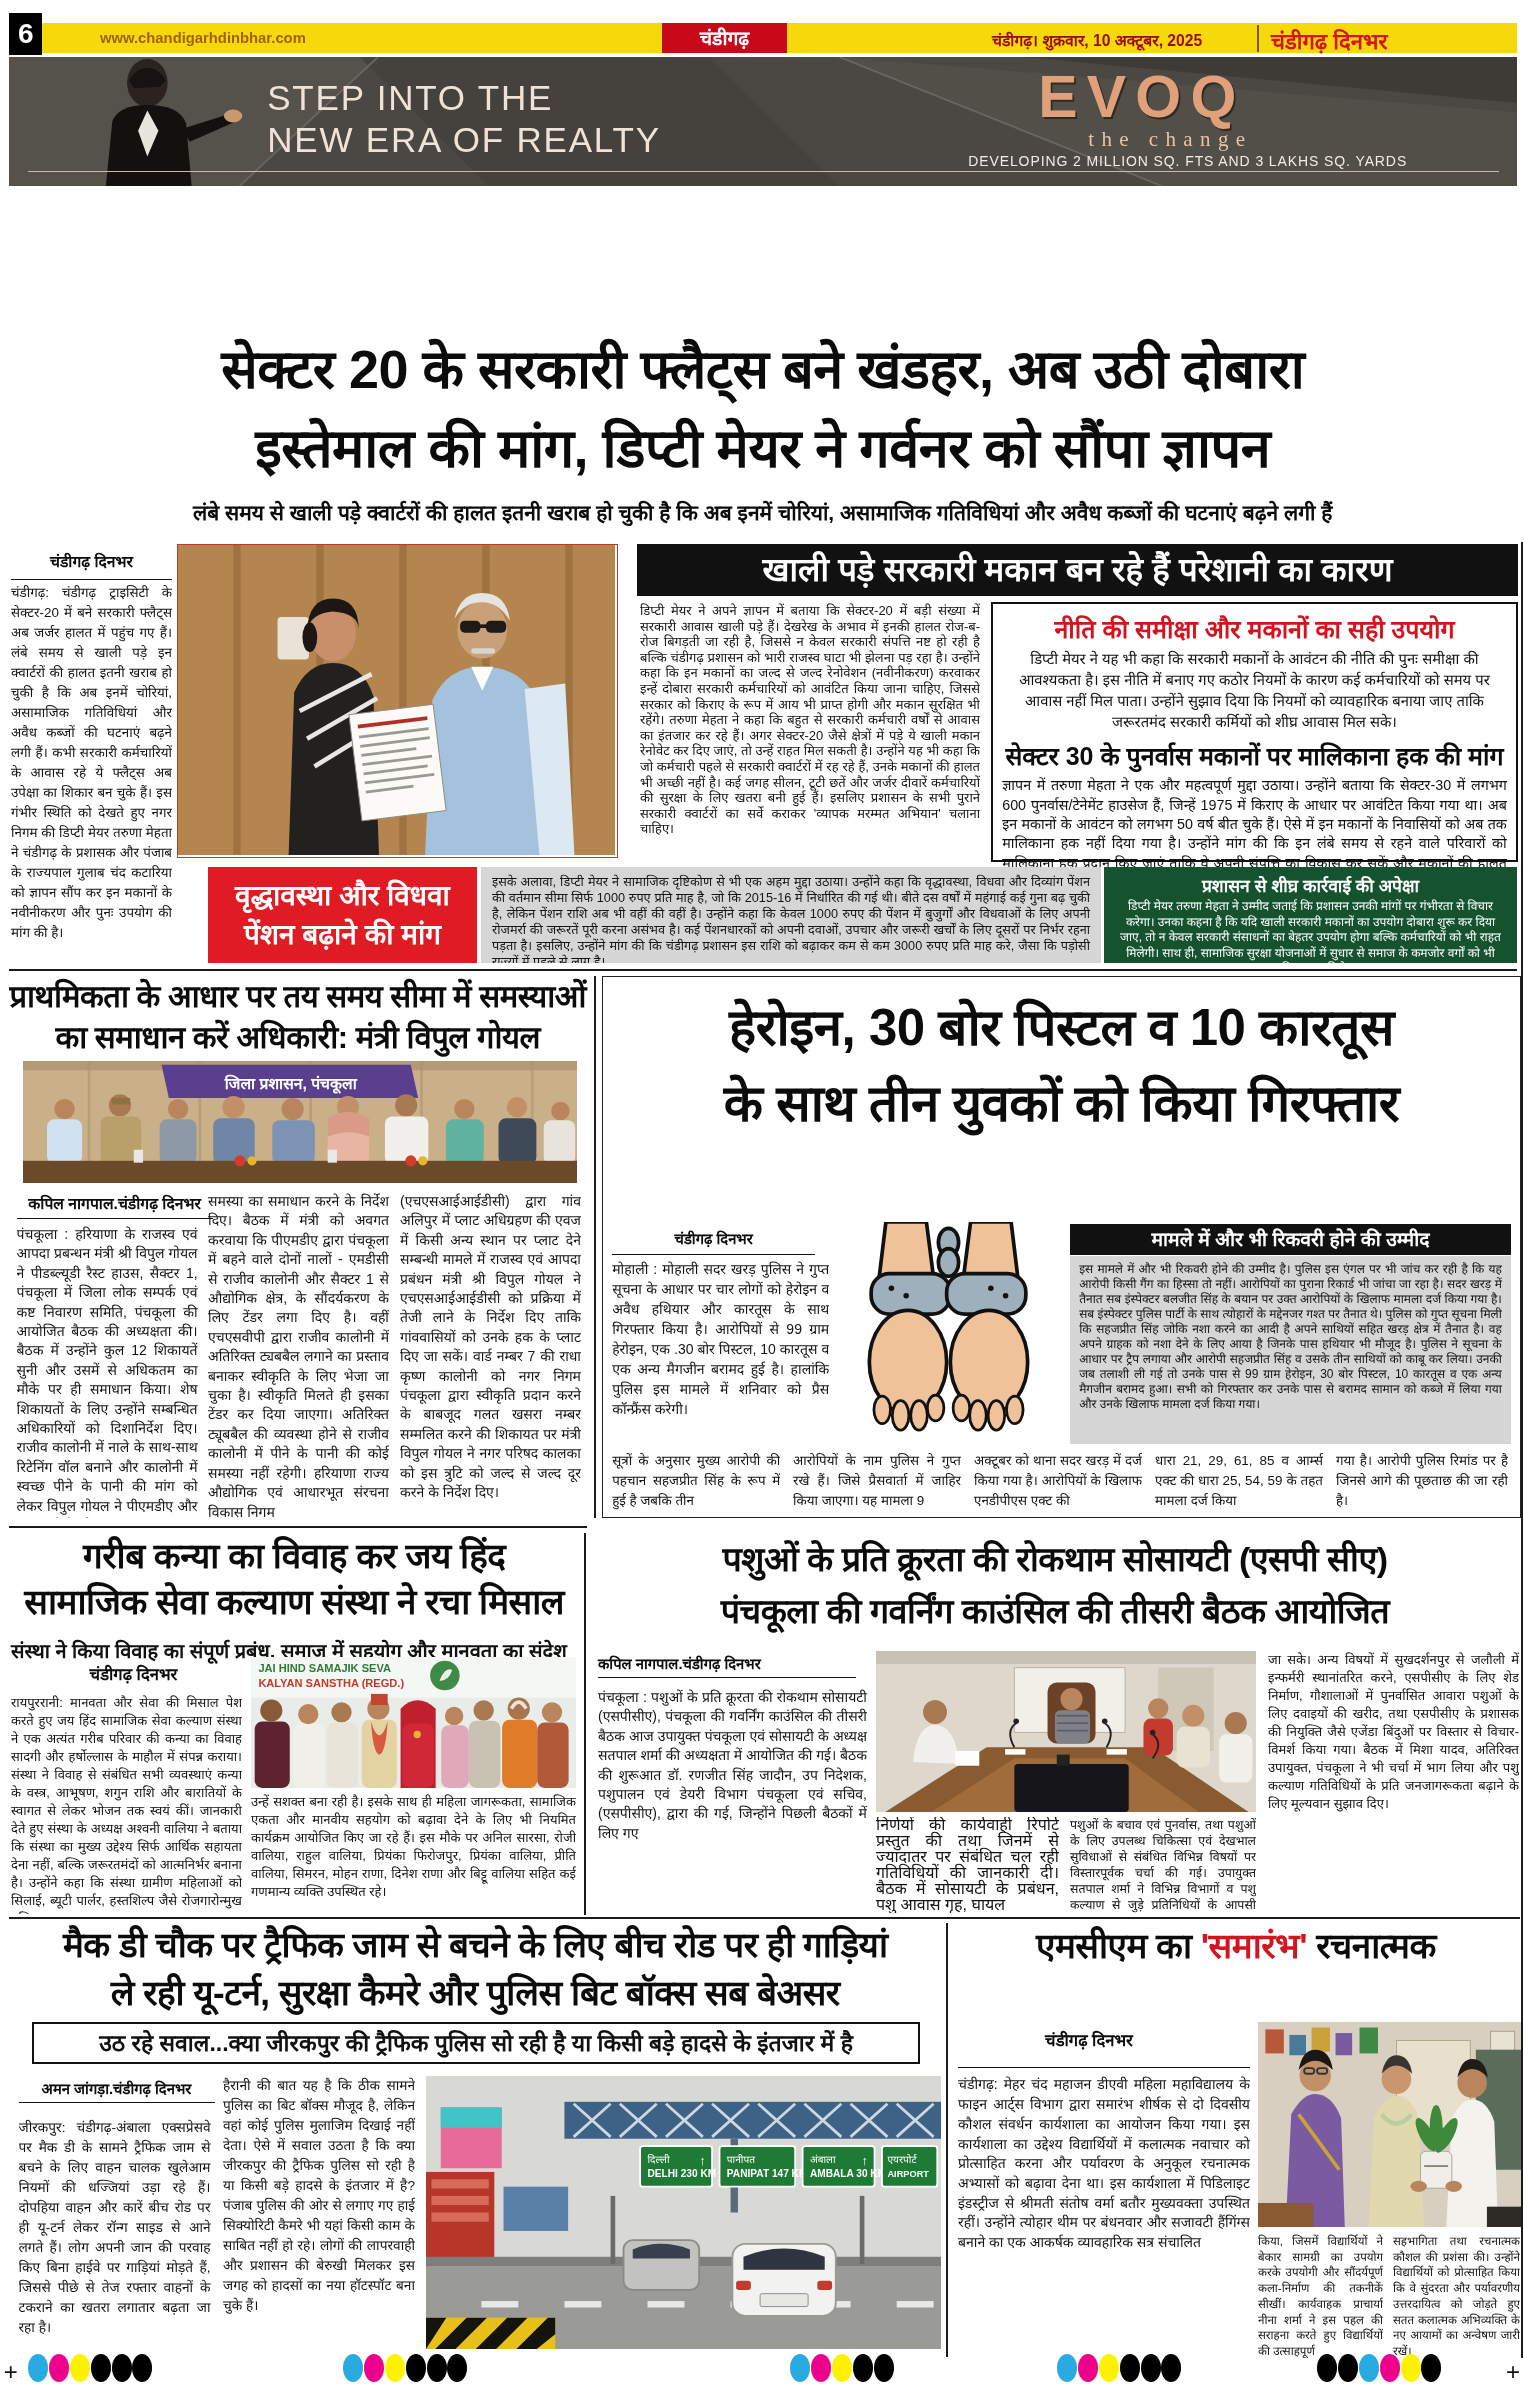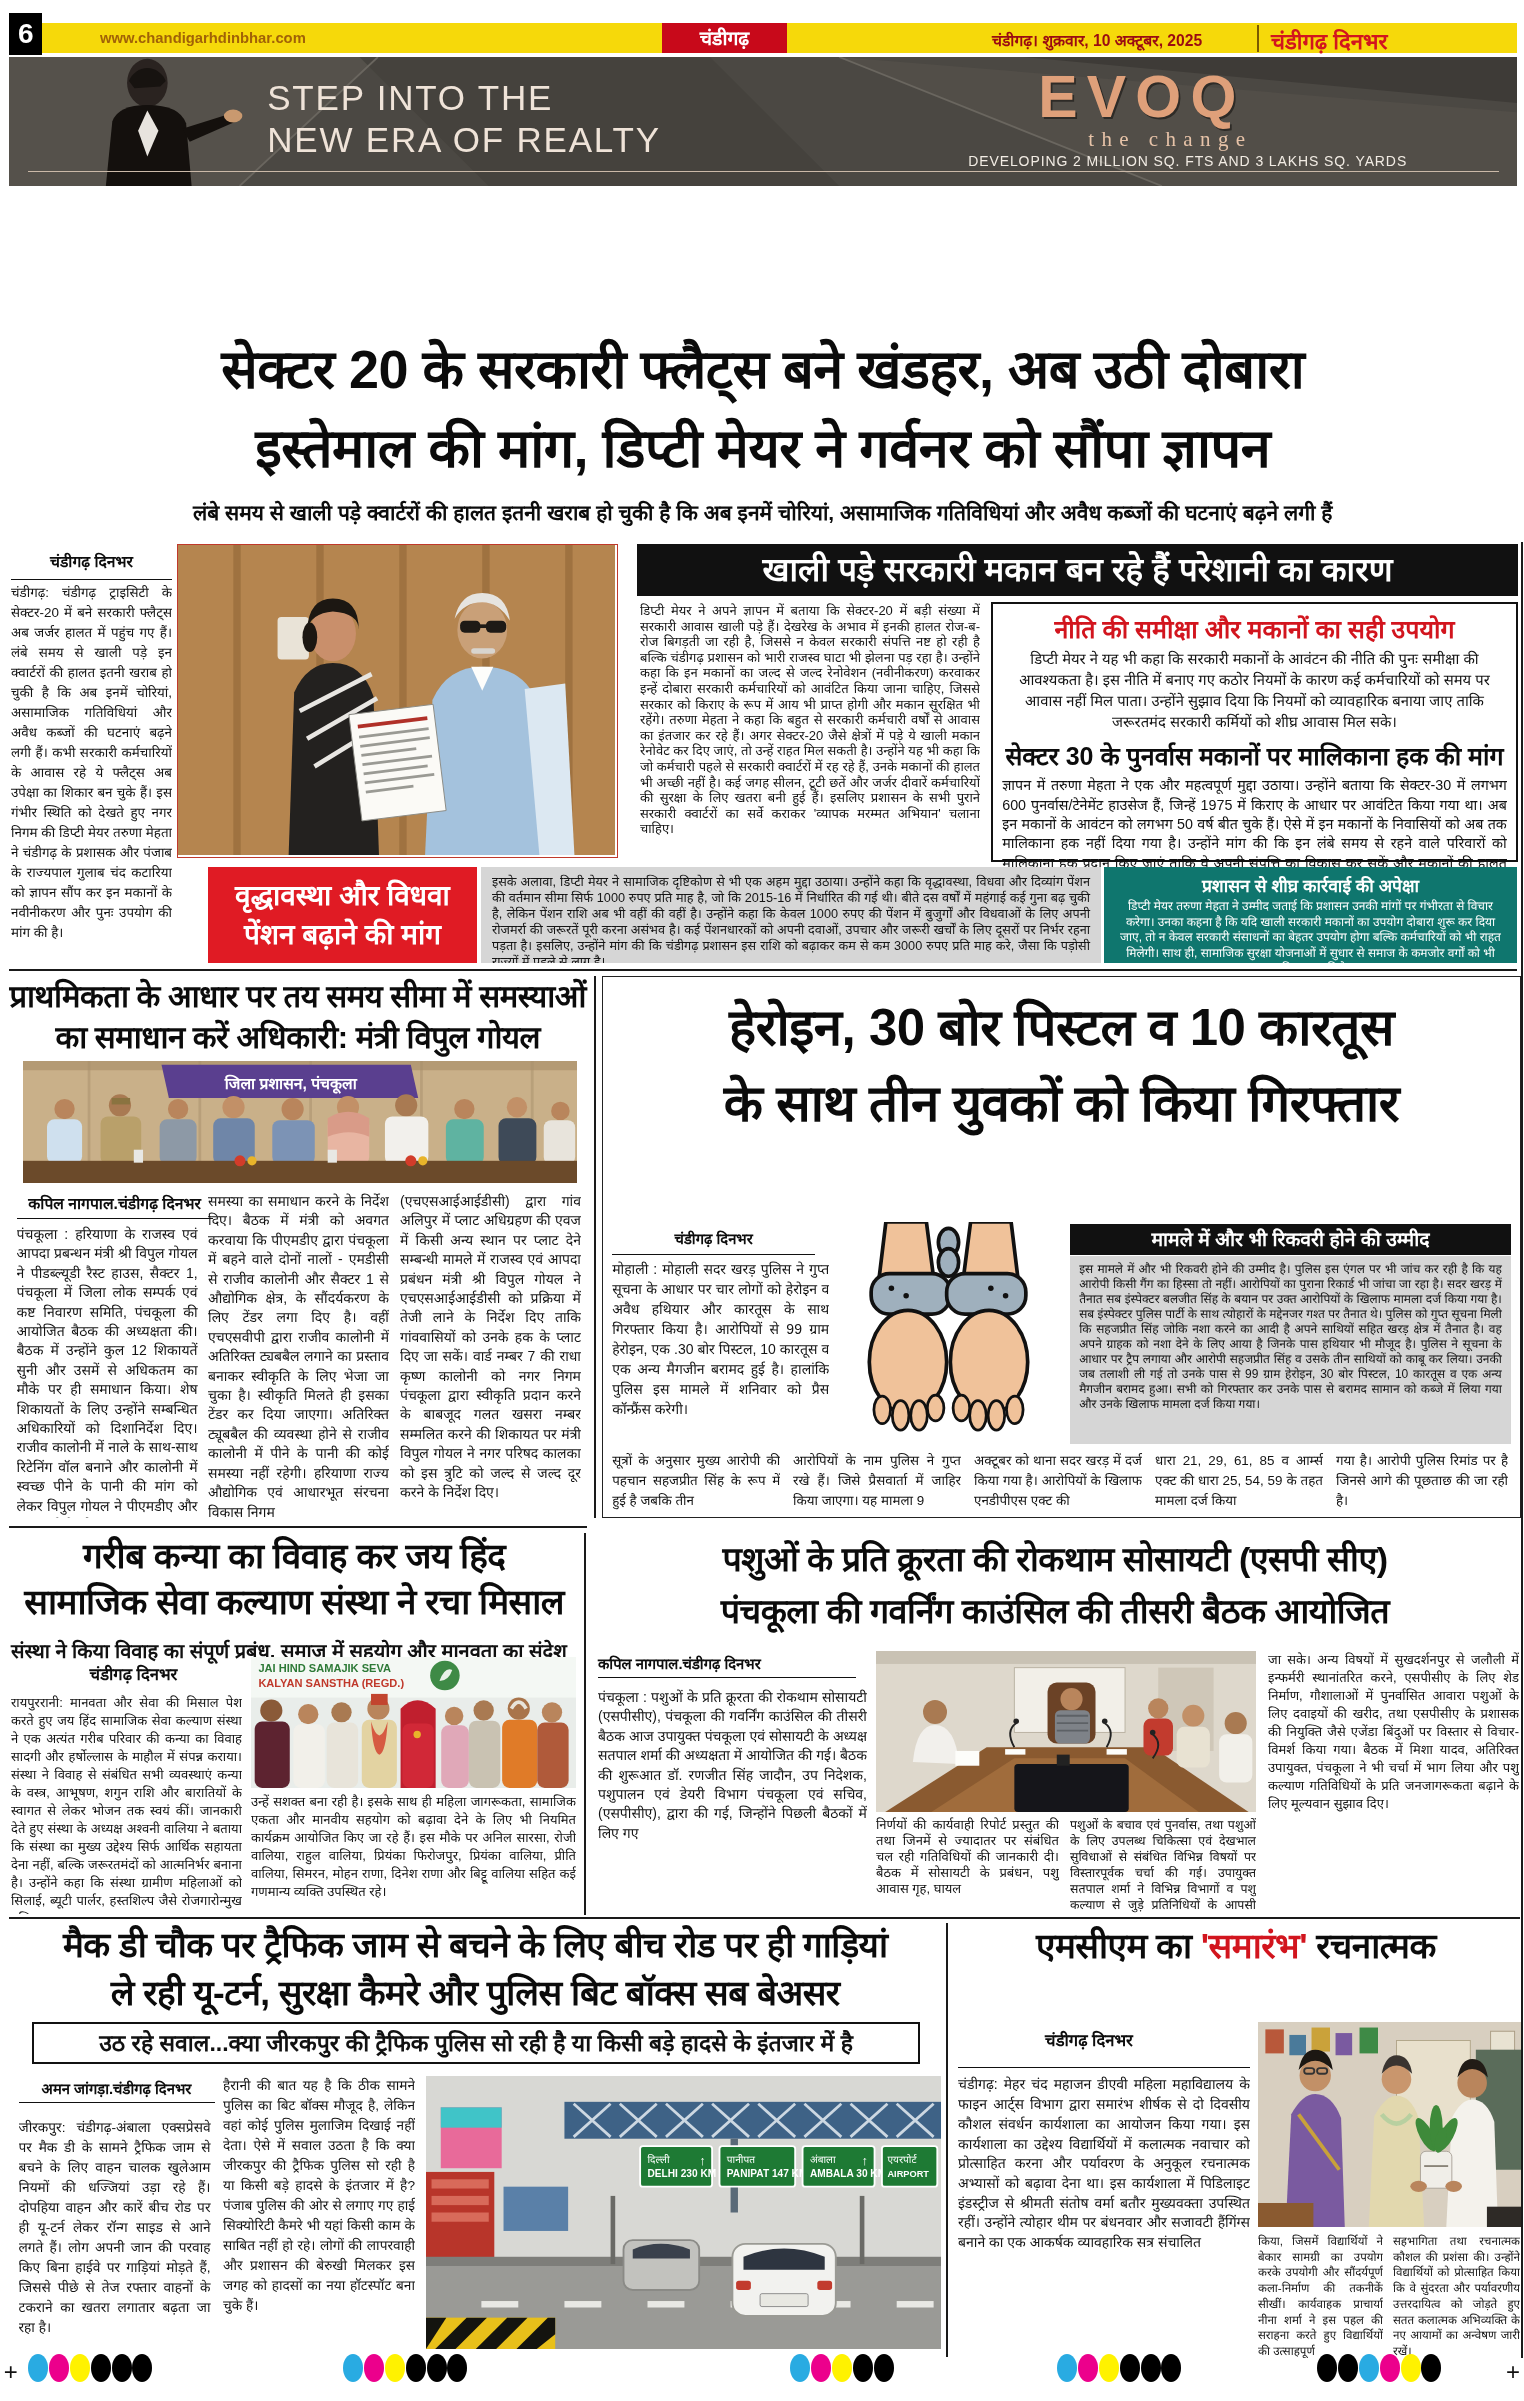--- a/index.html
+++ b/index.html
@@ -125,21 +125,21 @@
     <div class="jt" style="font-size:14.8px;line-height:21px;text-align:center;margin-top:3.7px;">डिप्टी मेयर ने यह भी कहा कि सरकारी मकानों के आवंटन की नीति की पुनः समीक्षा की आवश्यकता है। इस नीति में बनाए गए कठोर नियमों के कारण कई कर्मचारियों को समय पर आवास नहीं मिल पाता। उन्होंने सुझाव दिया कि नियमों को व्यावहारिक बनाया जाए ताकि जरूरतमंद सरकारी कर्मियों को शीघ्र आवास मिल सके।</div>
     <div class="b ctr" style="color:#0c0c0c;font-size:25px;margin-top:5.5px;">सेक्टर 30 के पुनर्वास मकानों पर मालिकाना हक की मांग</div>
     <div class="jt clip" style="font-size:14.3px;line-height:19.4px;margin-top:3.7px;height:111px;">ज्ञापन में तरुणा मेहता ने एक और महत्वपूर्ण मुद्दा उठाया। उन्होंने बताया कि सेक्टर-30 में लगभग 600 पुनर्वास/टेनेमेंट हाउसेज हैं, जिन्हें 1975 में किराए के आधार पर आवंटित किया गया था। अब इन मकानों के आवंटन को लगभग 50 वर्ष बीत चुके हैं। ऐसे में इन मकानों के निवासियों को अब तक मालिकाना हक नहीं दिया गया है। उन्होंने मांग की कि इन लंबे समय से रहने वाले परिवारों को मालिकाना हक प्रदान किए जाएं ताकि वे अपनी संपत्ति का विकास कर सकें और मकानों की हालत सुधार सकें।</div>
   </div>
 
   <div class="abs" style="left:208px;top:867px;width:269px;height:96px;background:#e01b24;color:#fff;display:flex;flex-direction:column;justify-content:center;text-align:center;font-weight:bold;font-size:28px;line-height:39px;">
     <div>वृद्धावस्था और विधवा</div>
     <div>पेंशन बढ़ाने की मांग</div>
   </div>
   <div class="abs jt clip" style="left:481px;top:867px;width:620px;height:96px;background:#d6d6d6;padding:7.4px 11px;box-sizing:border-box;font-size:12.7px;line-height:16px;color:#151515;">इसके अलावा, डिप्टी मेयर ने सामाजिक दृष्टिकोण से भी एक अहम मुद्दा उठाया। उन्होंने कहा कि वृद्धावस्था, विधवा और दिव्यांग पेंशन की वर्तमान सीमा सिर्फ 1000 रुपए प्रति माह है, जो कि 2015-16 में निर्धारित की गई थी। बीते दस वर्षों में महंगाई कई गुना बढ़ चुकी है, लेकिन पेंशन राशि अब भी वहीं की वहीं है। उन्होंने कहा कि केवल 1000 रुपए की पेंशन में बुजुर्गों और विधवाओं के लिए अपनी रोजमर्रा की जरूरतें पूरी करना असंभव है। कई पेंशनधारकों को अपनी दवाओं, उपचार और जरूरी खर्चों के लिए दूसरों पर निर्भर रहना पड़ता है। इसलिए, उन्होंने मांग की कि चंडीगढ़ प्रशासन इस राशि को बढ़ाकर कम से कम 3000 रुपए प्रति माह करे, जैसा कि पड़ोसी राज्यों में पहले से लागू है।</div>
-  <div class="abs clip" style="left:1104px;top:867px;width:413px;height:96px;background:#0f766e;color:#fff;padding:5.5px 11px;box-sizing:border-box;">
+  <div class="abs clip" style="left:1104px;top:867px;width:413px;height:96px;background:#14532d;color:#fff;padding:5.5px 11px;box-sizing:border-box;">
     <div class="b ctr" style="font-size:17.5px;">प्रशासन से शीघ्र कार्रवाई की अपेक्षा</div>
     <div class="jt" style="font-size:12px;line-height:15.5px;text-align:center;margin-top:2.8px;">डिप्टी मेयर तरुणा मेहता ने उम्मीद जताई कि प्रशासन उनकी मांगों पर गंभीरता से विचार करेगा। उनका कहना है कि यदि खाली सरकारी मकानों का उपयोग दोबारा शुरू कर दिया जाए, तो न केवल सरकारी संसाधनों का बेहतर उपयोग होगा बल्कि कर्मचारियों को भी राहत मिलेगी। साथ ही, सामाजिक सुरक्षा योजनाओं में सुधार से समाज के कमजोर वर्गों को भी वास्तविक लाभ मिलेगा।</div>
   </div>
 
   <div class="abs rule" style="left:9.2px;top:969px;width:1508px;height:1.8px;"></div>
   <div class="abs rule" style="left:594px;top:976px;width:1.8px;height:542px;"></div>
 
   <div class="abs headline ctr" style="left:9.2px;top:976px;width:577px;font-size:31px;line-height:41px;">
     <div>प्राथमिकता के आधार पर तय समय सीमा में समस्याओं</div>
     <div>का समाधान करें अधिकारी: मंत्री विपुल गोयल</div>
@@ -369,21 +369,21 @@
           <path d="M250,104 q10,-18 -2,-26"></path>
           <path d="M300,116 q12,-16 0,-26"></path>
       </g>
       <circle cx="152" cy="76" r="3" fill="#222"></circle>
         <circle cx="248" cy="76" r="3" fill="#222"></circle>
         <circle cx="300" cy="88" r="3" fill="#222"></circle>
       <rect x="140" y="106" width="22" height="6" fill="#fdfdfa"></rect>
         <rect x="250" y="106" width="22" height="6" fill="#fdfdfa"></rect>
     </svg>
   </div>
-  <div class="abs jt clip" style="left:876px;top:1817px;width:183px;height:96px;font-size:13px;line-height:16px;color:#141414;">निर्णयों की कार्यवाही रिपोर्ट प्रस्तुत की तथा जिनमें से ज्यादातर पर संबंधित चल रही गतिविधियों की जानकारी दी। बैठक में सोसायटी के प्रबंधन, पशु आवास गृह, घायल</div>
+  <div class="abs jt clip" style="left:876px;top:1817px;width:183px;height:96px;font-size:16px;line-height:16px;color:#141414;">निर्णयों की कार्यवाही रिपोर्ट प्रस्तुत की तथा जिनमें से ज्यादातर पर संबंधित चल रही गतिविधियों की जानकारी दी। बैठक में सोसायटी के प्रबंधन, पशु आवास गृह, घायल</div>
   <div class="abs jt clip" style="left:1070px;top:1817px;width:186px;height:96px;font-size:12.4px;line-height:16px;color:#141414;">पशुओं के बचाव एवं पुनर्वास, तथा पशुओं के लिए उपलब्ध चिकित्सा एवं देखभाल सुविधाओं से संबंधित विभिन्न विषयों पर विस्तारपूर्वक चर्चा की गई। उपायुक्त सतपाल शर्मा ने विभिन्न विभागों व पशु कल्याण से जुड़े प्रतिनिधियों के आपसी समन्वय की आवश्यकता पर बल दिया, ताकि पशुओं के बचाव, उपचार और देखभाल सुनिश्चित की</div>
   <div class="abs jt body-txt clip" style="left:1268px;top:1651px;width:251px;height:262px;font-size:13px;line-height:18px;">जा सके। अन्य विषयों में सुखदर्शनपुर से जलौली में इन्फर्मरी स्थानांतरित करने, एसपीसीए के लिए शेड निर्माण, गौशालाओं में पुनर्वासित आवारा पशुओं के लिए दवाइयों की खरीद, तथा एसपीसीए के प्रशासक की नियुक्ति जैसे एजेंडा बिंदुओं पर विस्तार से विचार-विमर्श किया गया। बैठक में मिशा यादव, अतिरिक्त उपायुक्त, पंचकूला ने भी चर्चा में भाग लिया और पशु कल्याण गतिविधियों के प्रति जनजागरूकता बढ़ाने के लिए मूल्यवान सुझाव दिए।</div>
 
   <div class="abs rule" style="left:9.2px;top:1917px;width:1511px;height:1.8px;"></div>
   <div class="abs rule" style="left:946px;top:1923px;width:1.8px;height:434px;"></div>
 
   <div class="abs headline ctr" style="left:9.2px;top:1921px;width:932px;font-size:35px;line-height:48px;">
     <div>मैक डी चौक पर ट्रैफिक जाम से बचने के लिए बीच रोड पर ही गाड़ियां</div>
     <div>ले रही यू-टर्न, सुरक्षा कैमरे और पुलिस बिट बॉक्स सब बेअसर</div>
   </div>

